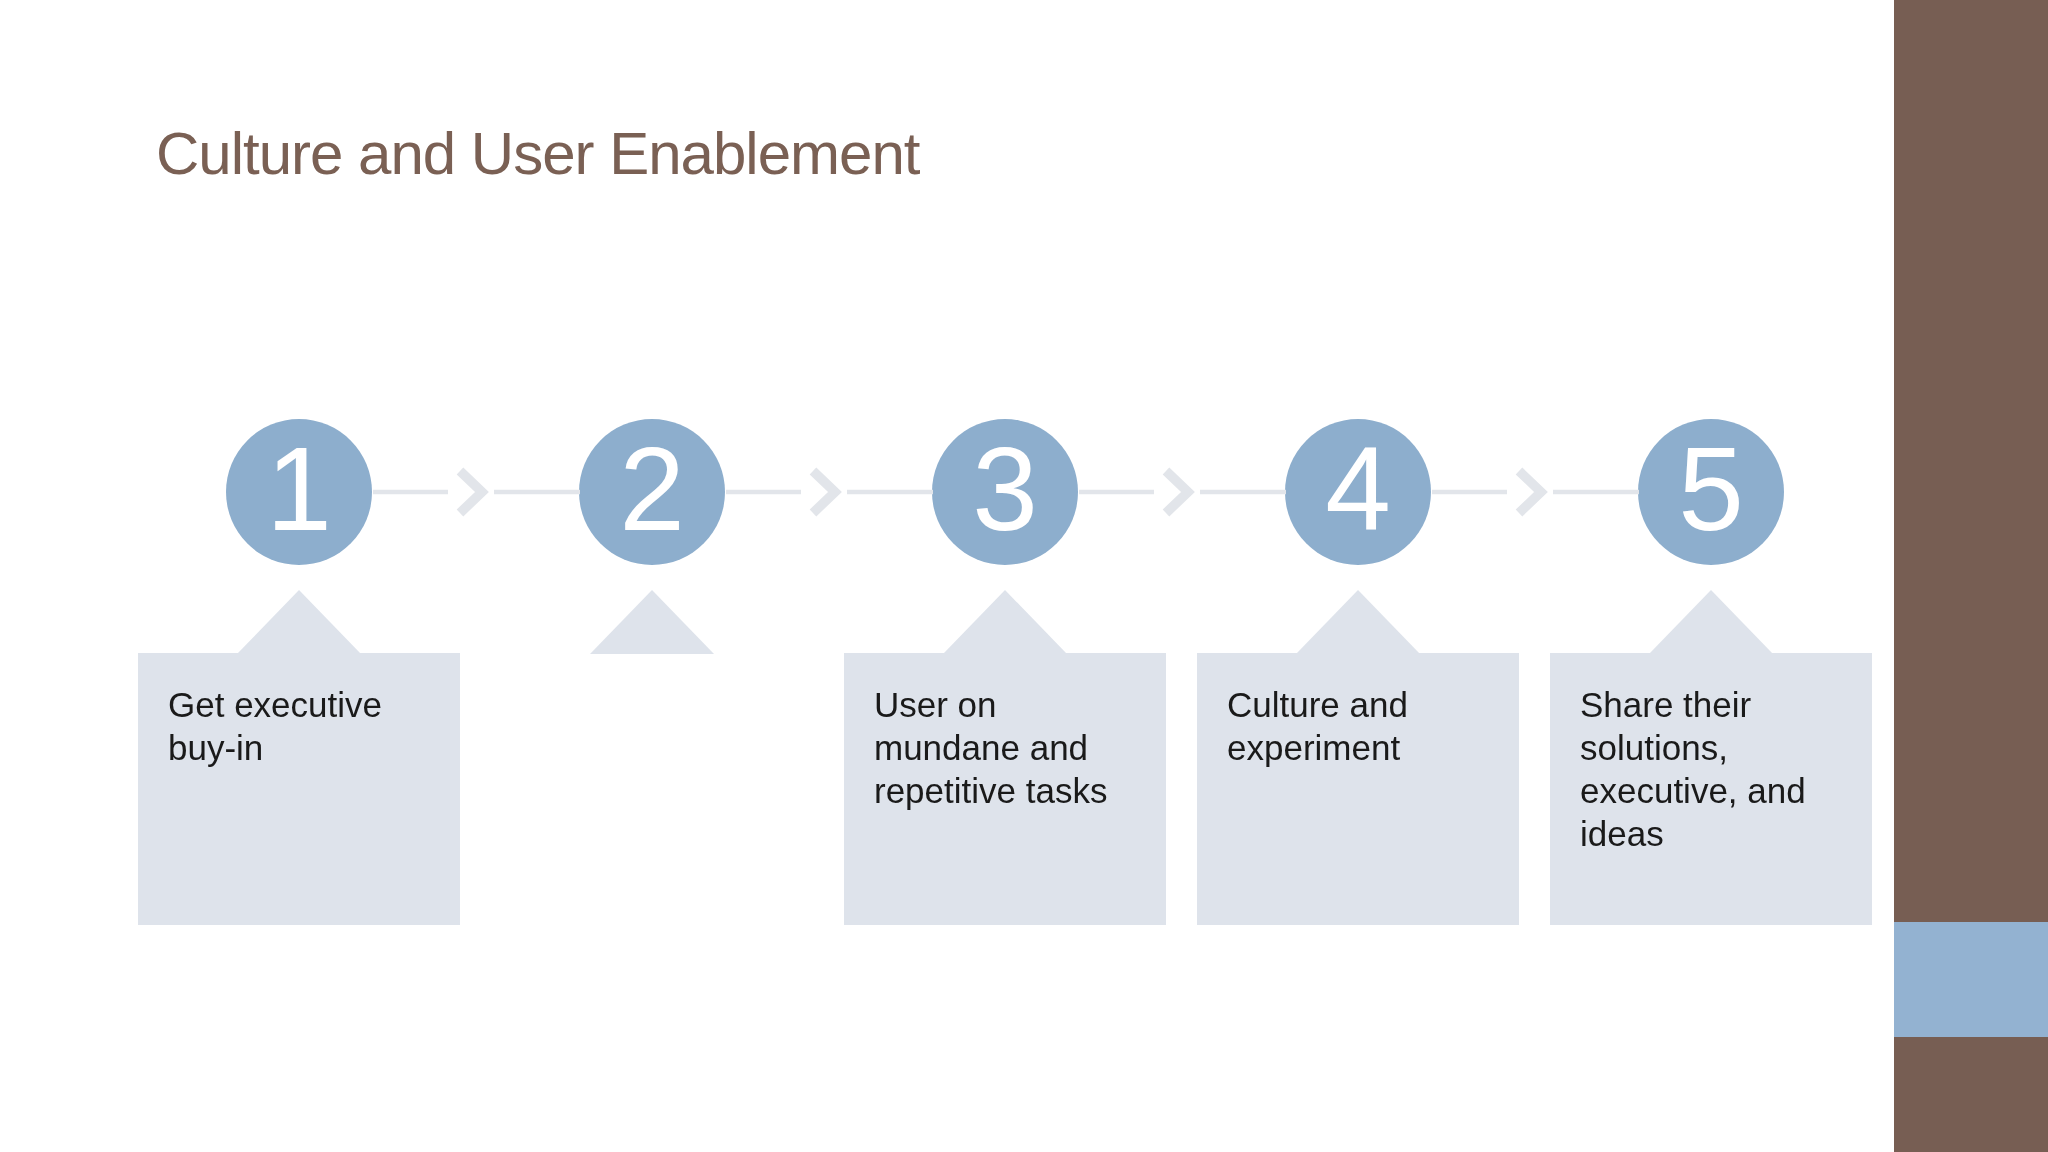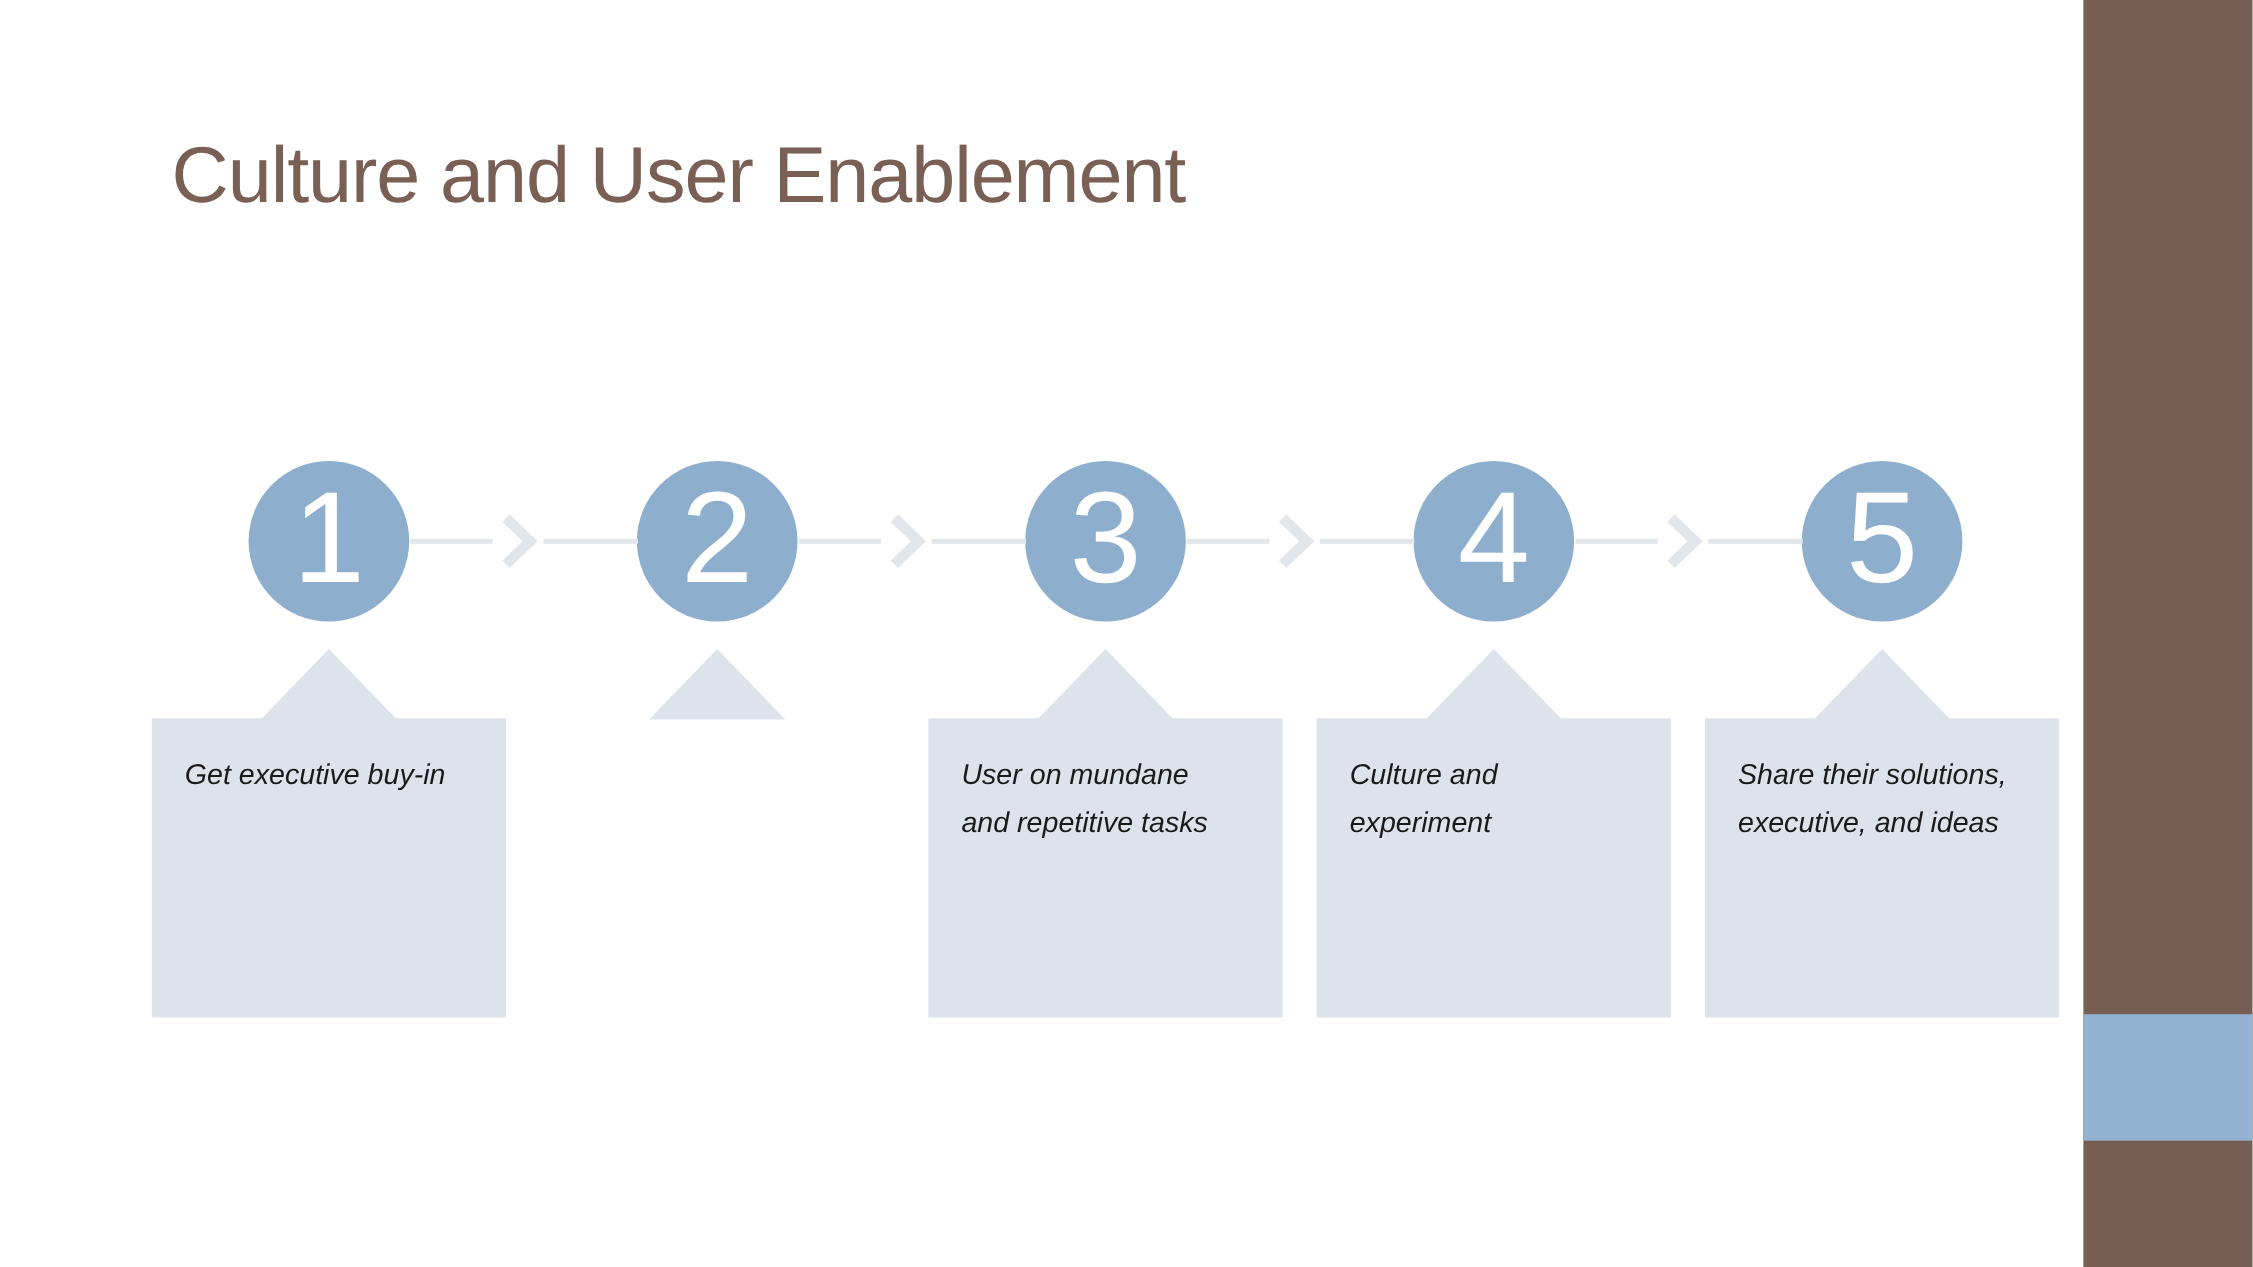--- a/index.html
+++ b/index.html
@@ -15,21 +15,21 @@
     position:absolute;top:0;right:0;bottom:0;width:154px;
     background:var(--accent-bar,#775E53);
   }
   .accent-band{
     position:absolute;right:0;width:154px;top:922px;height:115px;
     background:var(--accent-band,#93B2D1);
   }
   
   .title{
     position:absolute;left:156px;top:124px;margin:0;
-    font-size:72px;line-height:1;font-weight:300;
+    font-size:60px;line-height:1;font-weight:300;
     letter-spacing:-1px;
     color:var(--title,#7A6054);
     white-space:nowrap;
   }
   
   .steps{
     position:absolute;left:138px;top:419px;width:1734px;height:506px;
   }
   .step{
     position:absolute;top:0;width:322px;height:506px;
@@ -61,23 +61,22 @@
   .step .pointer{top:171px;}           
   .box{
     position:absolute;left:0;top:234px; 
     width:322px;height:272px;
     background:var(--box,#DEE3EB);
     box-sizing:border-box;
     padding:30px 36px 0 30px;
   }
   .box p{
     margin:0;
-    font-size:26px;line-height:43px;
+    font-size:35px;line-height:43px;
     color:var(--box-text,#1A1A1A);
-    font-style:italic;
   }
   
   .connector{
     position:absolute;top:43px;width:207px;height:60px;
   }
   .connector.c1{left:235px;}
   .connector.c2{left:588px;}
   .connector.c3{left:941px;}
   .connector.c4{left:1294px;}
   .connector line{stroke:var(--connector,#E2E5EA);stroke-width:4.5;}

